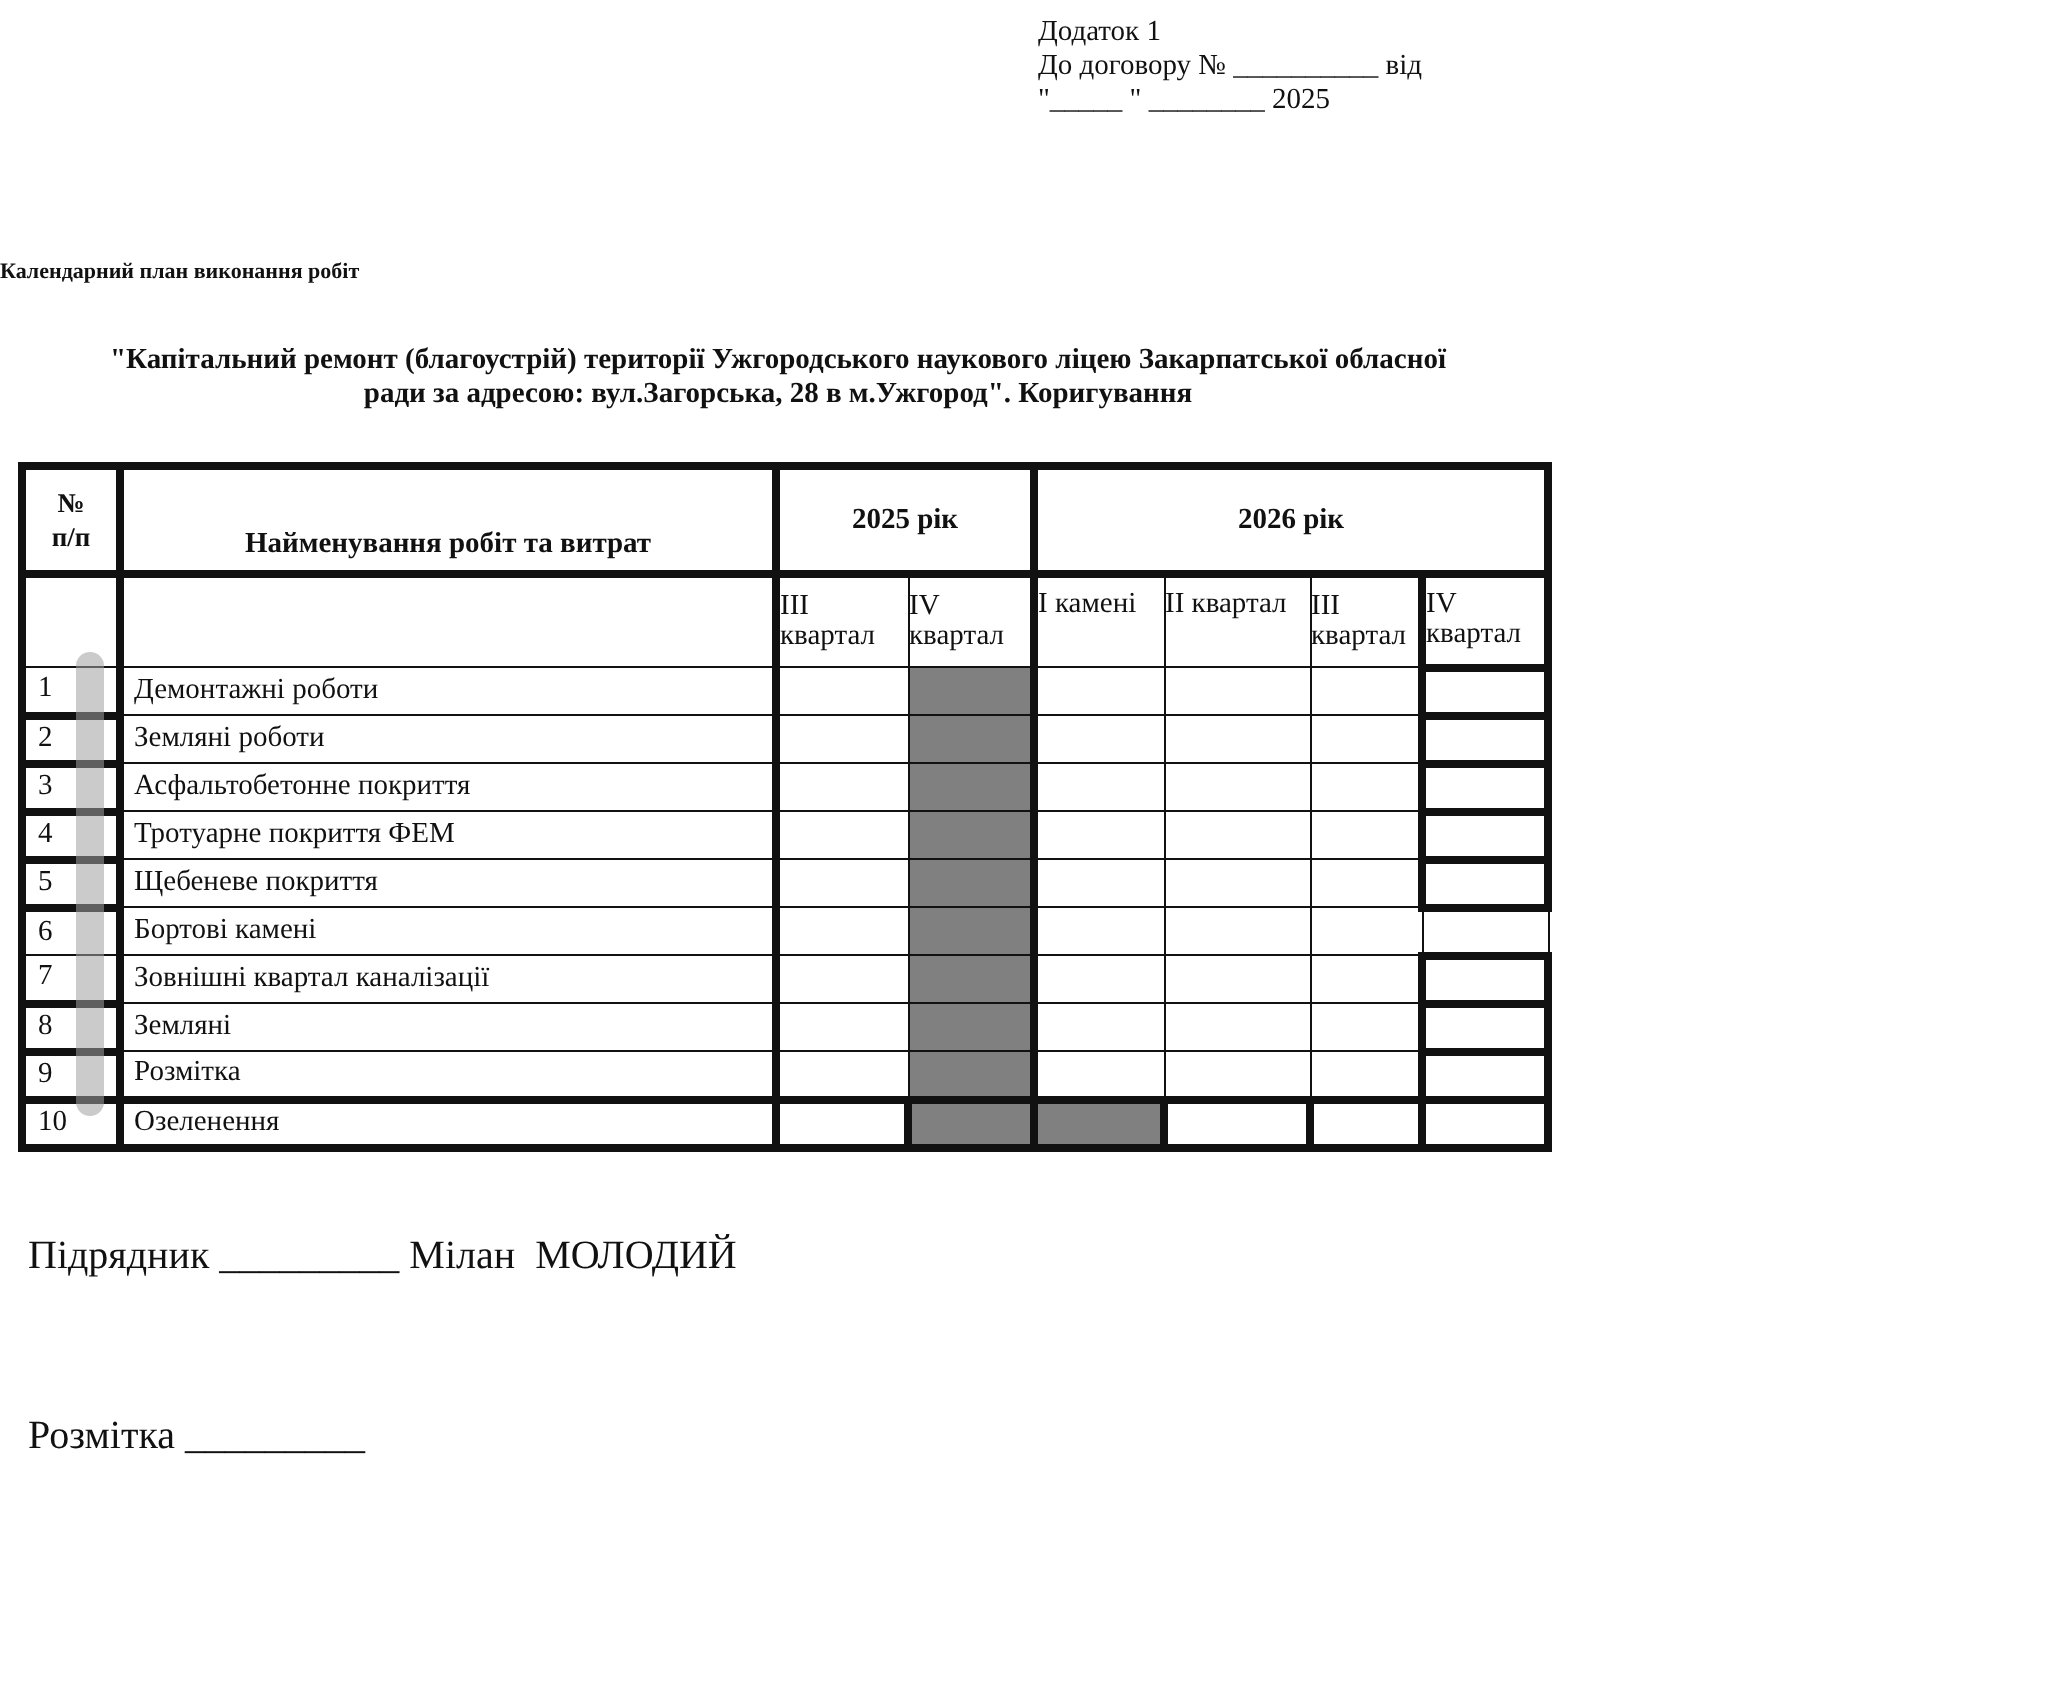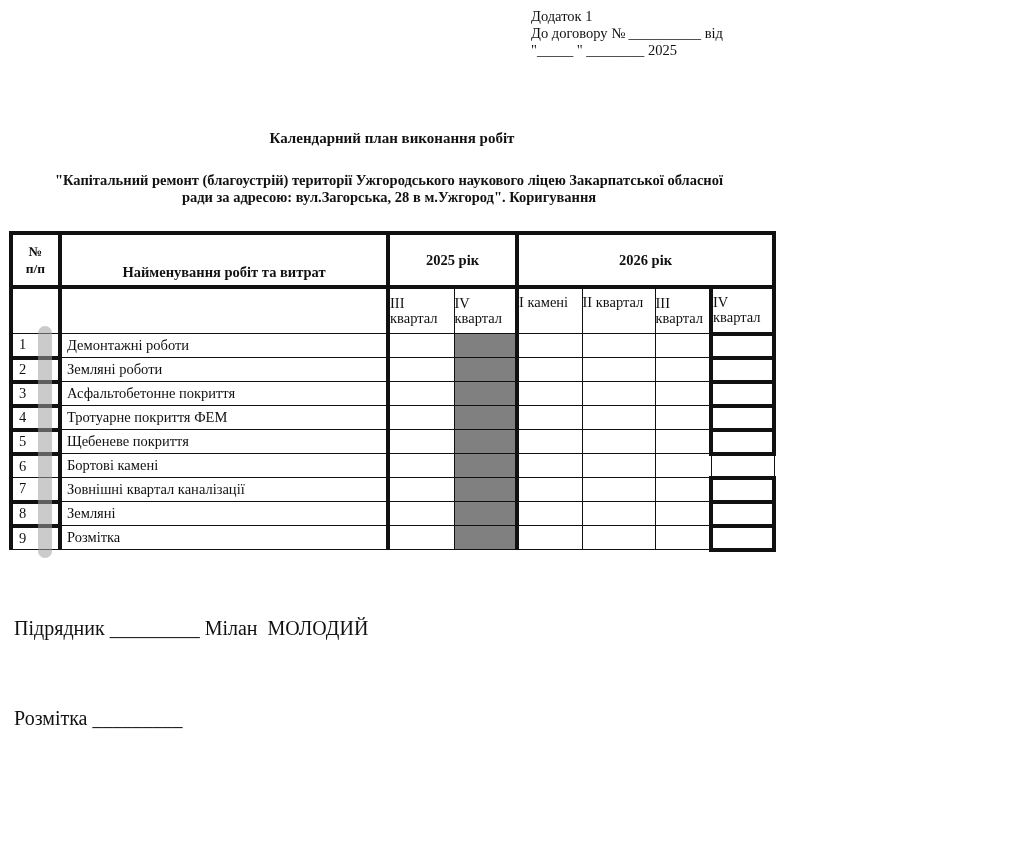--- a/index.html
+++ b/index.html
@@ -3,24 +3,24 @@
 <meta charset="utf-8">
 <style>
   html, body { margin: 0; padding: 0; background: #ffffff; }
   body {
     width: 1024px; height: 849px; position: relative; overflow: hidden;
     font-family: "Liberation Serif", "DejaVu Serif", serif; color: #111;
   }
   .appendix {
     position: absolute; left: 519px; top: 8px; font-size: 14.5px; line-height: 17px;
   }
-  .appendix div { white-space: pre; margin-left: 12px; }
+  .appendix div { white-space: pre; }
   .title {
-    position: absolute; left: 0; width: 784px; top: 130px; text-align: center;
-    font-size: 15px; font-weight: bold;
+    position: absolute; left: 0; width: 784px; top: 130px; text-align: left;
+    font-size: 11px; font-weight: bold;
   }
   .subtitle {
     position: absolute; left: 0; width: 778px; top: 172px; text-align: center;
     font-size: 14.5px; font-weight: bold; line-height: 17px;
   }
   table.plan {
     position: absolute; left: 9px; top: 231px;
     border-collapse: collapse; table-layout: fixed;
     font-size: 14.5px;
   }
@@ -195,19 +195,29 @@
       <tr class="data-row">
         <td class="num-cell thick-l thick-r">9</td>
         <td class="name-cell thick-r">Розмітка</td>
         <td></td>
         <td class="shaded thick-r" style="background: rgb(128, 128, 128);"></td>
         <td></td>
         <td></td>
         <td></td>
         <td class="thick-l thick-r thick-b"></td>
       </tr>
+      <tr class="data-row">
+        <td class="num-cell thick-l thick-r thick-t thick-b">10</td>
+        <td class="name-cell thick-r thick-t thick-b thick-l">Озеленення</td>
+        <td class="thick-t thick-b thick-r thick-l"></td>
+        <td class="shaded thick-r thick-t thick-b" style="background: rgb(128, 128, 128);"></td>
+        <td class="shaded thick-t thick-b thick-r thick-l" style="background: rgb(128, 128, 128);"></td>
+        <td class="thick-t thick-b thick-r"></td>
+        <td class="thick-t thick-b thick-r"></td>
+        <td class="thick-l thick-r thick-b thick-t"></td>
+      </tr>
     </tbody>
 </table>
 
 <div class="scroll-thumb"></div>
 
 <div class="sig" style="top:617px;">Підрядник _________ Мілан  МОЛОДИЙ</div>
 <div class="sig" style="top:707px;">Розмітка _________</div>
 
 </body></html>

